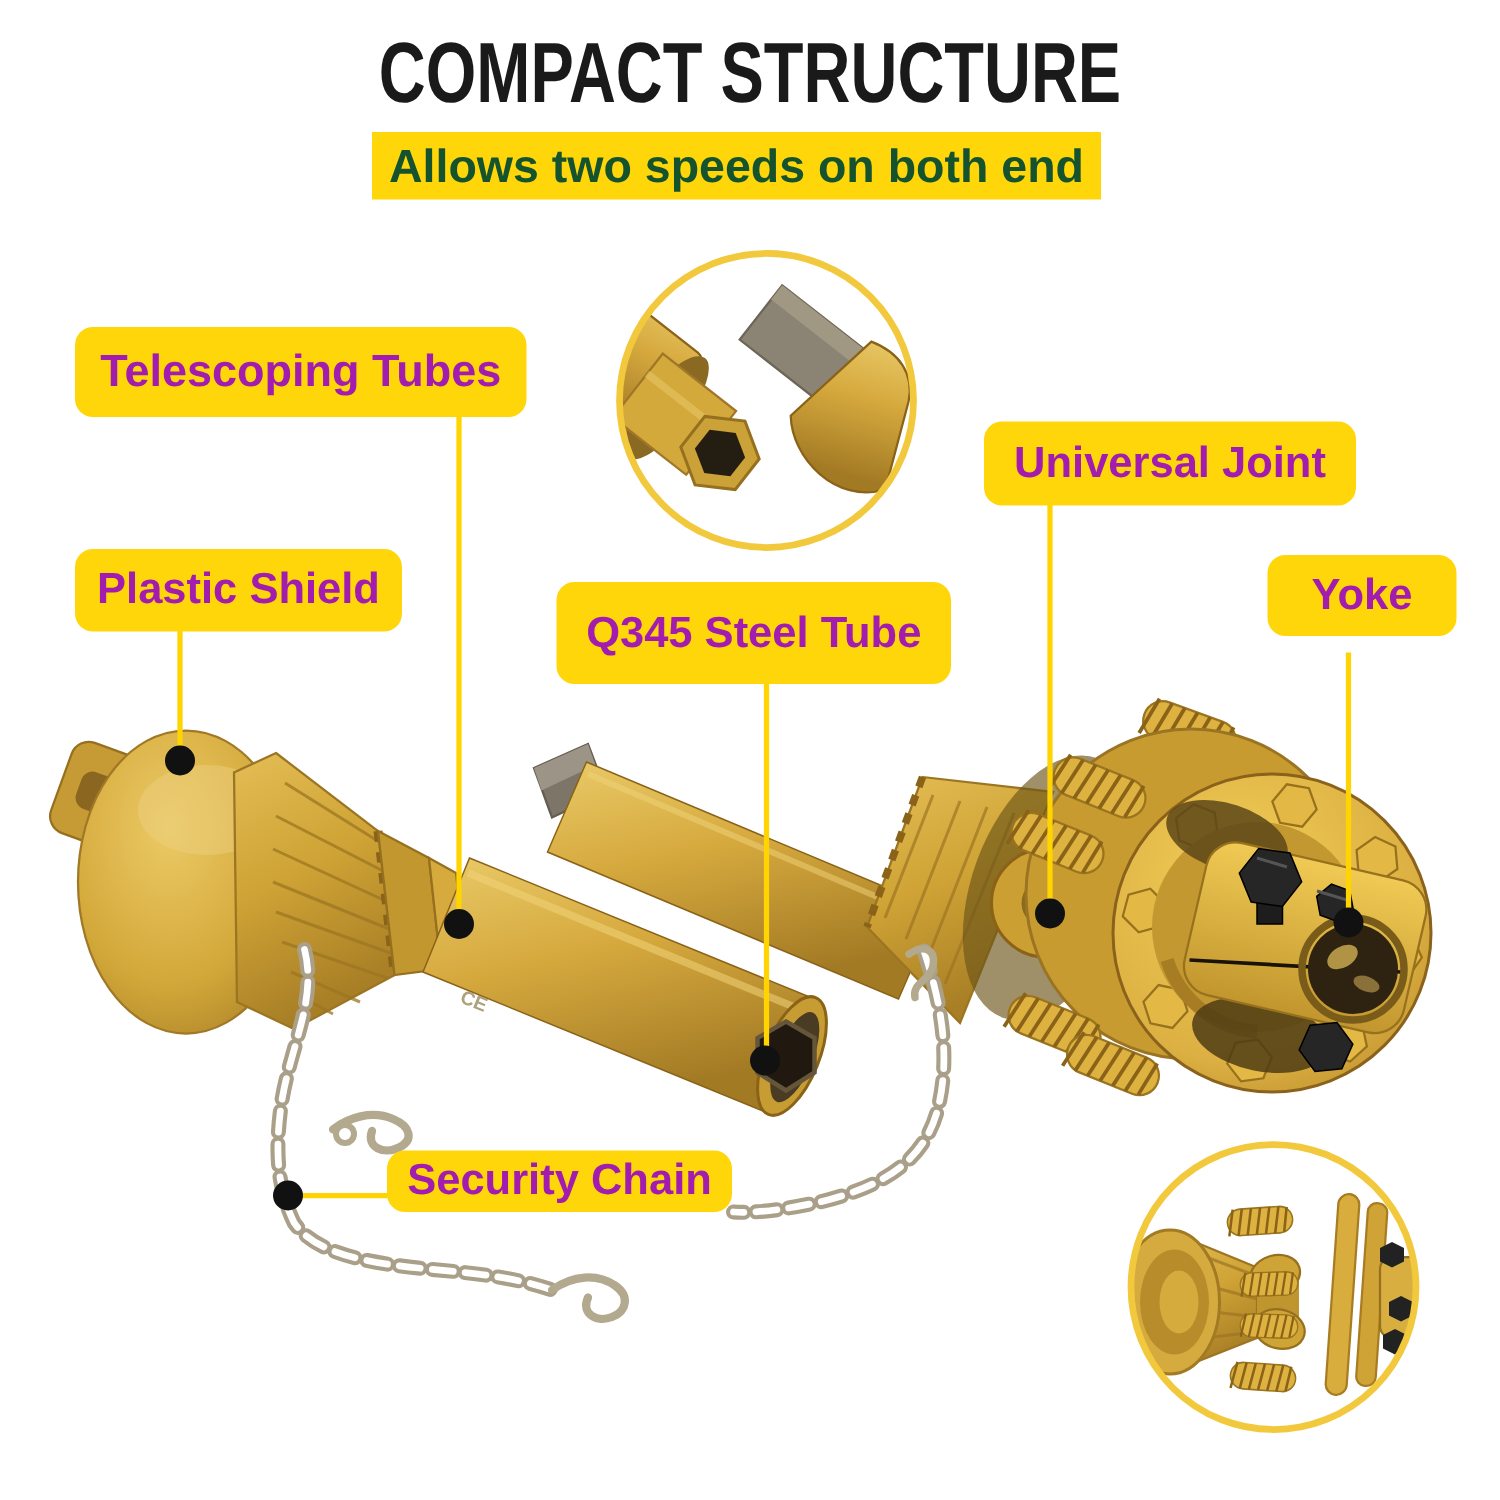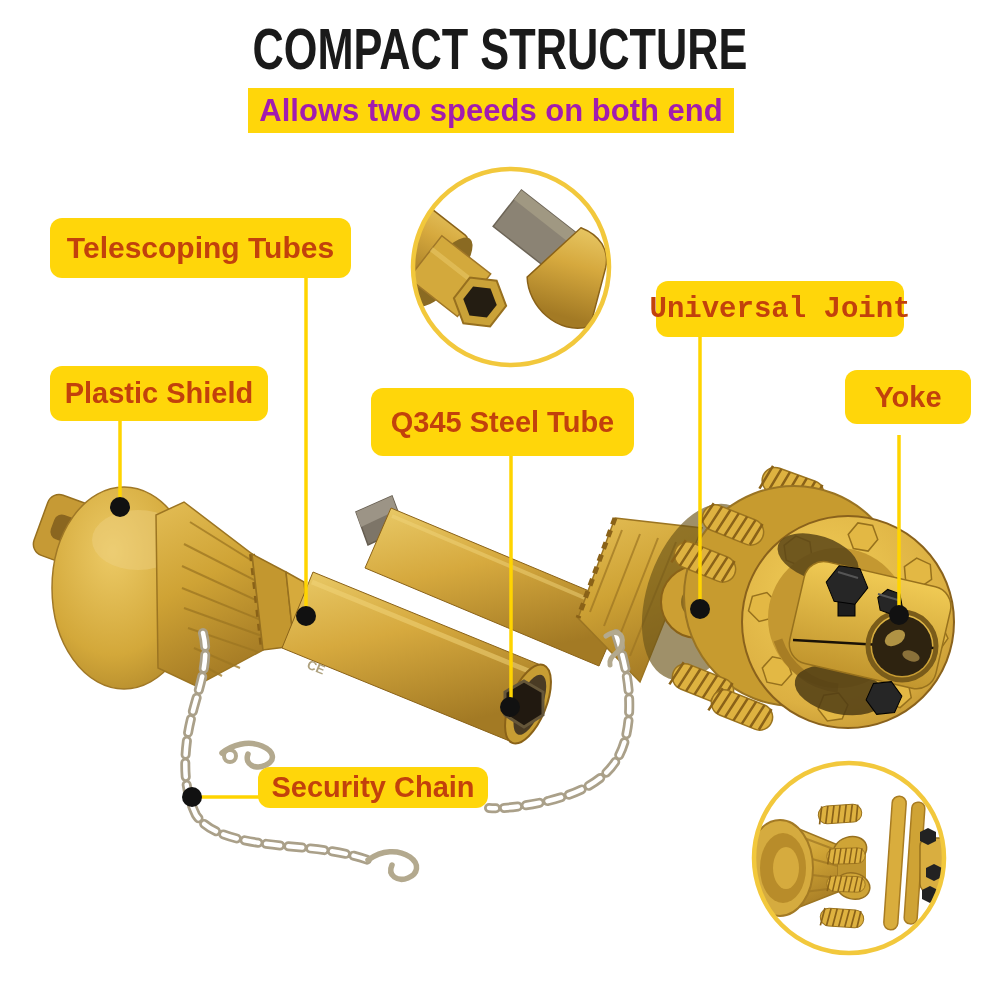--- a/index.html
+++ b/index.html
@@ -13,31 +13,31 @@
     font-family:"Liberation Sans","DejaVu Sans",sans-serif;
   }
   .title{
     position:absolute;left:0;right:0;top:16px;margin:0;text-align:center;
     font-size:57px;font-weight:bold;color:var(--ink);letter-spacing:0px;
     transform:scaleX(0.76);transform-origin:50% 50%;white-space:nowrap;
   }
   .banner{
     position:absolute;left:248px;top:88px;width:486px;height:45px;
     background:var(--yellow);display:flex;align-items:center;justify-content:center;
-    font-size:31px;font-weight:bold;color:#a21caf;white-space:nowrap;
+    font-size:31px;font-weight:bold;color:#14532d;white-space:nowrap;
   }
   .lbl{
     position:absolute;background:var(--yellow);border-radius:12px;
     display:flex;align-items:center;justify-content:center;
-    font-weight:bold;color:#c2410c;white-space:nowrap;z-index:5;
+    font-weight:bold;color:#a21caf;white-space:nowrap;z-index:5;
   }
   .lbl-tele{left:50px;top:218px;width:301px;height:60px;font-size:30px;}
   .lbl-plastic{left:50px;top:366px;width:218px;height:55px;font-size:29px;}
   .lbl-q345{left:371px;top:388px;width:263px;height:68px;font-size:29px;}
-  .lbl-uni{left:656px;top:281px;width:248px;height:56px;font-size:29px;font-family:Liberation Mono, monospace;}
+  .lbl-uni{left:656px;top:281px;width:248px;height:56px;font-size:29px;}
   .lbl-yoke{left:845px;top:370px;width:126px;height:54px;font-size:29px;}
   .lbl-chain{left:258px;top:767px;width:230px;height:41px;font-size:29px;}
   .lbl-slip{left:497px;top:834px;width:226px;height:57px;font-size:30px;border-radius:14px;}
   .lbl-slip::after{
     content:'';position:absolute;right:-17px;top:50%;transform:translateY(-50%);
     border-top:15px solid transparent;border-bottom:15px solid transparent;
     border-left:19px solid var(--yellow);
   }
   svg.art{position:absolute;left:0;top:0;z-index:1;}
 </style>

